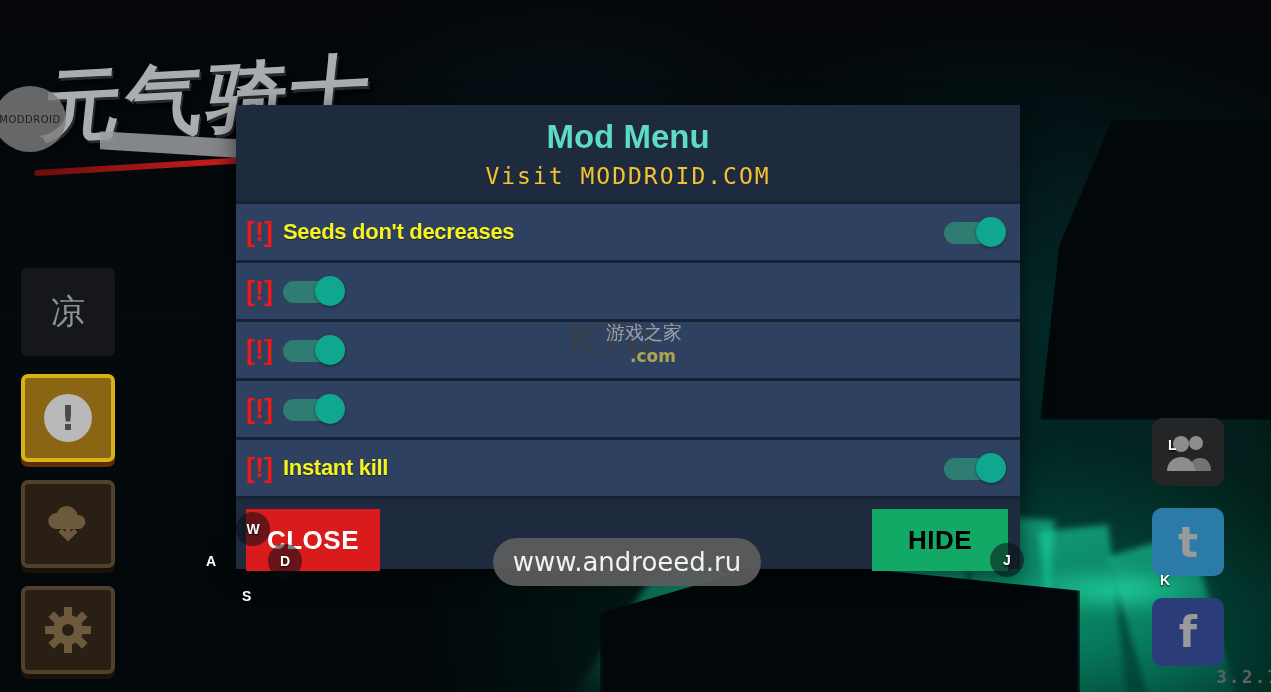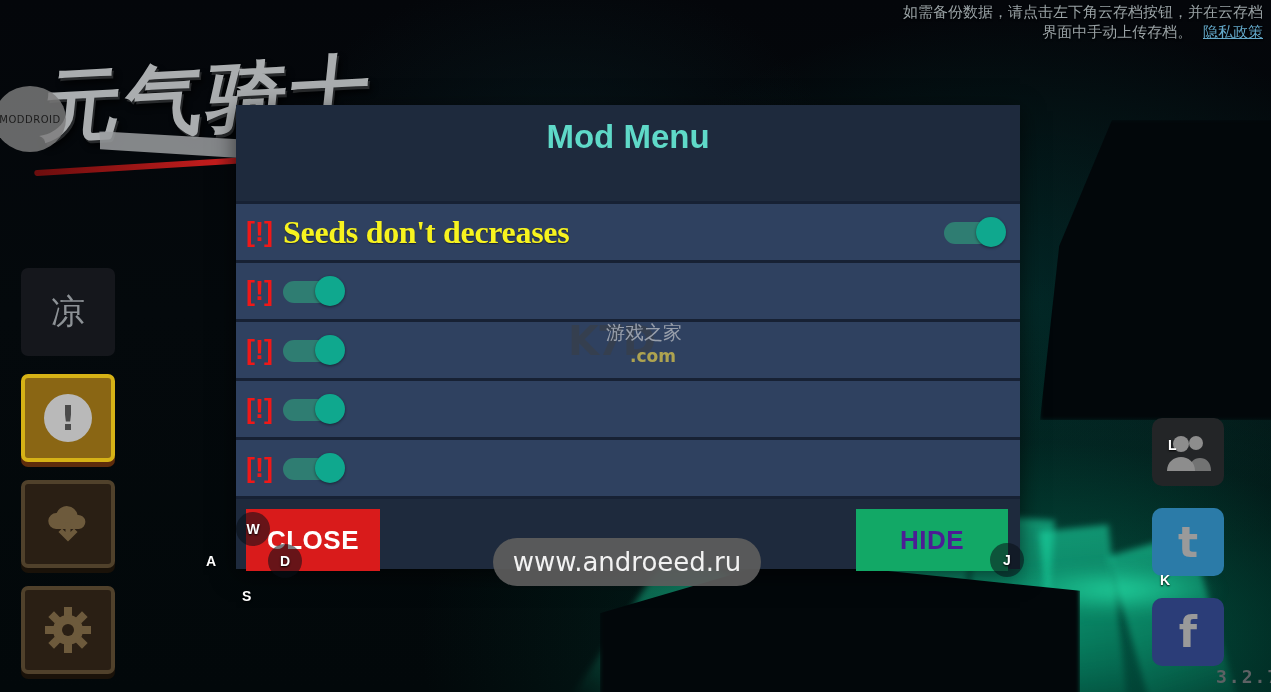--- a/index.html
+++ b/index.html
@@ -215,22 +215,22 @@
   .mod-row {
     height: 59px;
     background: #2f4160;
     border-bottom: 3px solid #172134;
     display: flex; align-items: center;
     padding: 0 14px 0 10px;
   }
   .mod-label {
     flex: 1;
     color: #f7f31f;
-    font-size: 32px; font-weight: bold;
-    font-family: Liberation Serif, serif;
+    font-size: 22px; font-weight: bold;
+    font-family: Liberation Sans, sans-serif;
     white-space: nowrap;
     text-shadow: 0 1px 1px rgba(0,0,0,.45);
     letter-spacing: -0.3px;
   }
   .bang {
     color: #f01818;
     font-size: 27px; font-weight: bold;
     margin-right: 10px;
     font-family: "Liberation Sans", sans-serif;
   }
@@ -262,21 +262,21 @@
     position: absolute;
     top: 10px;
     height: 62px;
     display: flex; align-items: center; justify-content: center;
     color: #fff;
     font-size: 26px;
     font-family: "Liberation Sans", sans-serif;
     letter-spacing: .5px;
   }
   .btn-close { left: 10px; width: 134px; background: #d91b1b; }
-  .btn-hide  { right: 12px; width: 152px; background: #12a866; color: #4c1d95; }
+  .btn-hide  { right: 12px; width: 136px; background: #12a866; color: #000000; }
 
   
   .toast {
     position: absolute;
     left: 493px; top: 538px;
     width: 268px; height: 48px;
     border-radius: 32px;
     background: rgba(92,92,92,0.93);
     color: #f2f2f2;
     font-size: 26px;
@@ -319,25 +319,20 @@
   <div class="silhouette sil1"></div>
   <div class="ray r1"></div>
   <div class="ray r2"></div>
   <div class="ray r3"></div>
   <div class="ray r4"></div>
   <div class="ray r5"></div>
   <div class="ray r6"></div>
   <div class="glow-block"></div>
   <div class="silhouette sil2"></div>
 
-  <div class="notice">
-    <span>如需备份数据，请点击左下角云存档按钮，并在云存档</span><br>
-    <span>界面中手动上传存档。</span>
-    <span class="privacy">隐私政策</span>
-  </div>
 
   <div class="logo">元气骑士</div>
   <div class="logo-slash"></div>
   <div class="logo-underline"></div>
   <div class="moddroid-wm">MODDROID</div>
 
   <div class="left-rail">
     <div class="rail-btn dark">
       <span>凉</span>
     </div>
@@ -396,20 +391,21 @@
   <div class="key" style="left:206px; top:553px;">A</div>
   <div class="key" style="left:242px; top:588px;">S</div>
   <div class="key circled" style="left:268px; top:544px;">D</div>
   <div class="key circled" style="left:990px; top:543px;">J</div>
   <div class="key" style="left:1160px; top:572px;">K</div>
   <div class="key" style="left:1168px; top:437px;">L</div>
 
   <div class="panel">
     <div class="panel-header">
       <div class="panel-title">Mod Menu</div>
+      <div class="panel-sub">Visit MODDROID.COM</div>
     </div>
 
     <div class="rows">
 
       <div class="mod-row">
         <span class="bang">[!]</span>
         <span class="mod-label">Seeds don't decreases</span>
         <span class="toggle">
           <span class="track"></span>
           <span class="knob"></span>
@@ -435,20 +431,21 @@
       <div class="mod-row">
         <span class="bang">[!]</span>
         <span class="toggle">
           <span class="track"></span>
           <span class="knob"></span>
         </span>
       </div>
 
       <div class="mod-row">
         <span class="bang">[!]</span>
+        <span class="mod-label">Instant kill</span>
         <span class="toggle">
           <span class="track"></span>
           <span class="knob"></span>
         </span>
       </div>
 
     </div>
 
     <div class="panel-footer">
       <div class="btn btn-close">CLOSE</div>

